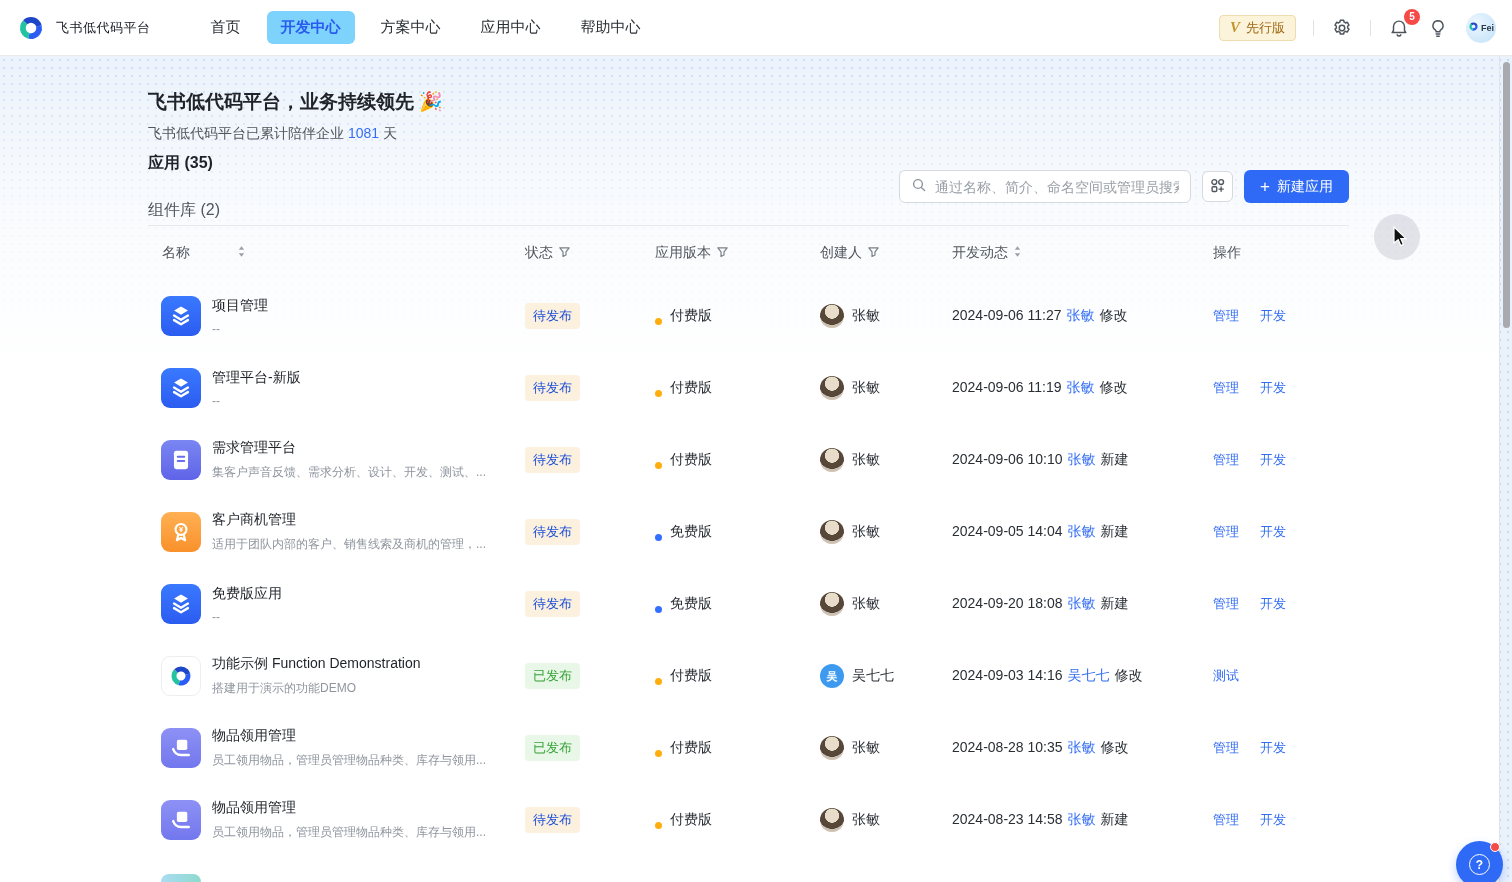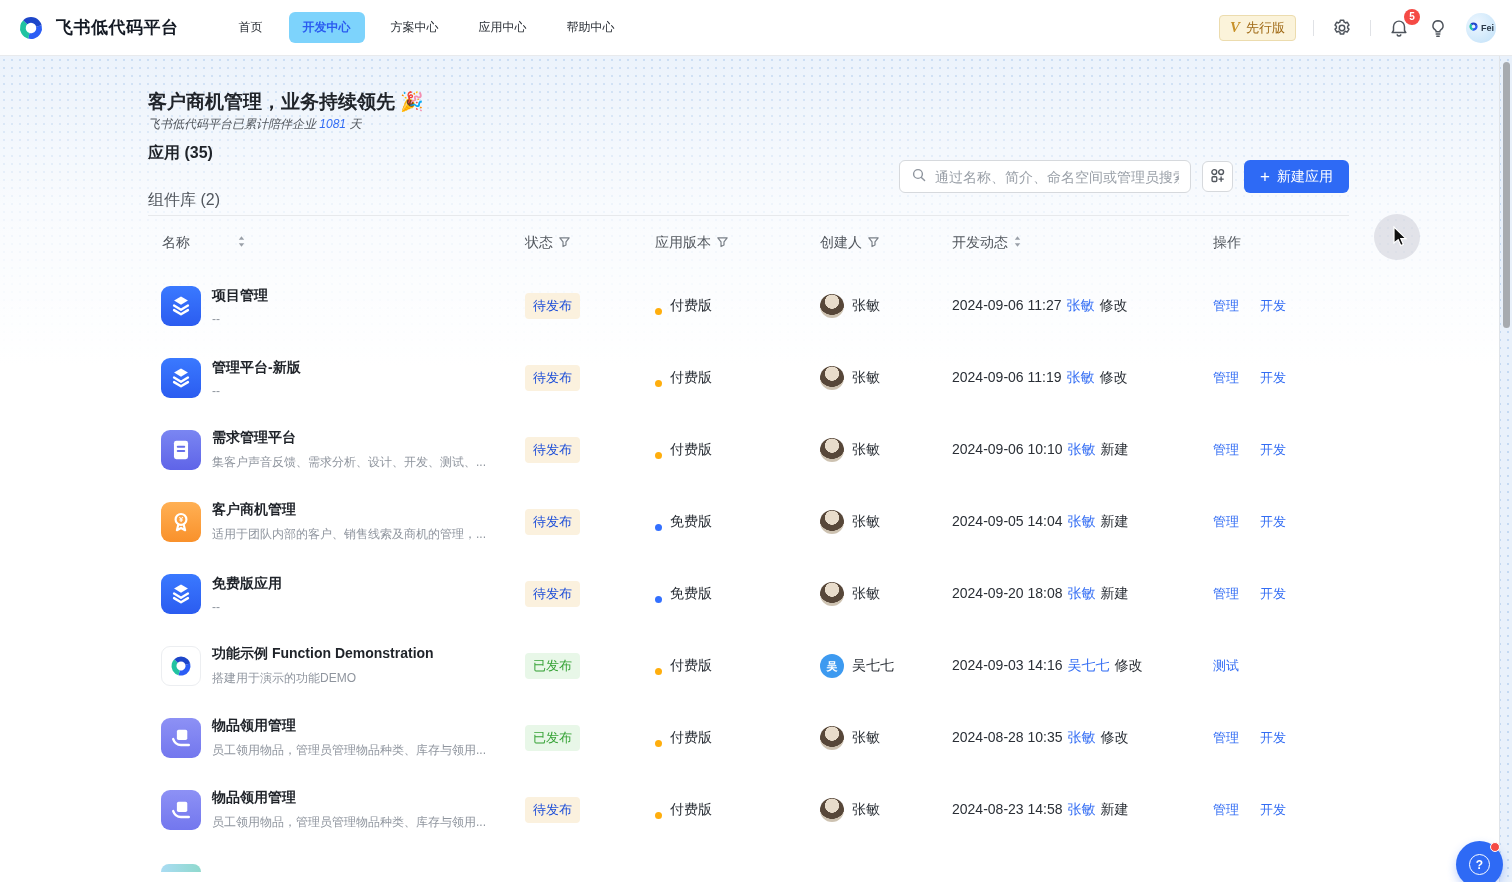--- a/index.html
+++ b/index.html
@@ -9,23 +9,23 @@
     background-color:#e9f1fb;
     background-image:radial-gradient(#c4d9f2 1.1px, rgba(196,217,242,0) 1.3px);
     background-size:8px 8px;
     position:relative;
   }
   
   .navbar { position:absolute; top:0; left:0; width:1512px; height:56px; background:#fff;
     border-bottom:1px solid #e8eaed; display:flex; align-items:center; padding:0 16px; z-index:50; }
   .brand { display:flex; align-items:center; gap:10px; }
   .brand-logo { width:30px; height:30px; }
-  .brand-name { font-size:17px; font-weight:bold; color:#141a24; letter-spacing:.5px; }
+  .brand-name { font-size:13px; font-weight:normal; color:#141a24; letter-spacing:.5px; }
   .nav-items { display:flex; margin-left:46px; gap:12px; }
-  .nav-item { font-size:12px; color:#2a2f36; padding:7px 14px; border-radius:6px; cursor:pointer; white-space:nowrap; }
+  .nav-item { font-size:15px; color:#2a2f36; padding:7px 14px; border-radius:6px; cursor:pointer; white-space:nowrap; }
   .nav-item.active { color:#2a5bf0; background:#7dd3fc; font-weight:600; }
   .nav-right { margin-left:auto; display:flex; align-items:center; gap:17px; }
   .edition-badge { background:#fbf3da; border:1px solid #ecdcae; color:#a06a16; font-size:13px;
     padding:3px 10px; border-radius:4px; display:flex; align-items:center; gap:6px; white-space:nowrap; }
   .edition-v { font-family:"Liberation Serif","DejaVu Serif",serif; font-weight:bold; font-style:italic; color:#c8922a; font-size:15px; }
   .vdiv { width:1px; height:16px; background:#e0e2e6; }
   .icon-btn { width:22px; height:22px; position:relative; cursor:pointer; flex:none; }
   .icon-btn svg { width:22px; height:22px; display:block; }
   .bell-badge { position:absolute; top:-8px; right:-10px; background:#f54a45; color:#fff; font-size:10px;
     min-width:16px; height:16px; border-radius:8px; display:flex; align-items:center; justify-content:center;
@@ -34,21 +34,21 @@
     background:radial-gradient(circle at 35% 35%, #eef7ff, #bfe0f8); display:flex; align-items:center;
     justify-content:center; gap:2px; font-size:9px; font-weight:bold; color:#2b3a4a; cursor:pointer; }
   .nav-avatar svg { width:11px; height:11px; }
 
   
   .sheet { position:absolute; top:56px; left:0; width:1500px; height:826px;
     background:linear-gradient(180deg, rgba(255,255,255,0.12) 0px, rgba(255,255,255,0.72) 150px, #ffffff 310px);
     border-right:1px solid #e0e4e9; }
   .container { width:1201px; margin-left:148px; position:relative; padding-top:33px; }
   .banner-title { font-size:19px; font-weight:700; color:#20242a; }
-  .banner-sub { margin-top:1px; font-size:12px; color:#51565d;font-style:italic; }
+  .banner-sub { margin-top:10px; font-size:14px; color:#51565d; }
   .banner-sub .days { color:#336df4; }
 
   .toolbar { margin-top:27px; display:flex; align-items:center; height:33px; }
   .tabs { display:flex; gap:26px; align-items:baseline;flex-direction:column; }
   .tab { font-size:16px; color:#51565d; cursor:pointer; }
   .tab.active { color:#1f2329; font-weight:700; }
   .toolbar-right { margin-left:auto; display:flex; align-items:center; gap:11px; }
   .search-box { width:292px; height:33px; border:1px solid #d6d9dd; border-radius:6px; background:#fff;
     display:flex; align-items:center; padding:0 11px; gap:8px; }
   .search-box svg { flex:none; }
@@ -69,21 +69,21 @@
   .th:first-child { padding-left:14px;gap:47px; }
   .trow { height:72px; }
   .cell-name { display:flex; align-items:center; gap:11px; padding-left:13px; }
   .appicon { width:40px; height:40px; border-radius:9px; display:flex; align-items:center; justify-content:center; flex:none; }
   .appicon svg { width:26px; height:26px; display:block; }
   .appicon.blue   { background:linear-gradient(180deg,#3a79ff,#2b5cf0); }
   .appicon.indigo { background:linear-gradient(180deg,#7a86f2,#5f64e8); }
   .appicon.orange { background:linear-gradient(180deg,#ffb054,#f9912b); }
   .appicon.white  { background:#fff; border:1px solid #eceef1; }
   .appicon.violet { background:linear-gradient(180deg,#8d91f5,#7377ee); }
-  .ntext .name { font-size:14px; font-weight:700; color:#1f2329; }
+  .ntext .name { font-size:14px; font-weight:400; color:#1f2329; }
   .ntext .desc { font-size:12px; color:#8f959e; margin-top:7px; max-width:300px; white-space:nowrap; overflow:hidden; }
   .status-badge { display:inline-block; font-size:13px; padding:4px 8px; border-radius:4px; }
   .status-badge.pending   { color:#1d4ed8; background:#fbf1de; }
   .status-badge.published { color:#37a337; background:#e8f7e8; }
   .ver { display:flex; align-items:flex-end; gap:8px; font-size:14px; color:#2a2f36; }
   .vdot { width:7px; height:7px; border-radius:50%; flex:none; }
   .vdot.paid { background:#ffae0d; }
   .vdot.free { background:#3370ff; }
   .creator { display:flex; align-items:center; gap:8px; font-size:14px; color:#2a2f36; }
   .avatar { width:24px; height:24px; border-radius:50%; flex:none; display:flex; align-items:center; justify-content:center; overflow:hidden; }
@@ -170,21 +170,21 @@
               <circle cx="12" cy="12" r="6.5" stroke="#1d46c9" stroke-dasharray="13.6 27.2" transform="rotate(225 12 12)"></circle>
             </g>
           </svg></span>
       <span>Fei</span>
     </span>
   </div>
 </header>
 
 <div class="sheet">
   <div class="container">
-    <div class="banner-title">客户商机管理，业务持续领先 🎉</div>
+    <div class="banner-title">飞书低代码平台，业务持续领先 🎉</div>
     <div class="banner-sub"><span>飞书低代码平台已累计陪伴企业 </span><span class="days">1081</span><span> 天</span></div>
 
     <div class="toolbar">
       <div class="tabs">
         <span class="tab active">应用 (35)</span>
         <span class="tab">组件库 (2)</span>
       </div>
       <div class="toolbar-right">
         <div class="search-box">
           <span><svg width="16" height="16" viewBox="0 0 16 16" fill="none" stroke="#8f959e" stroke-width="1.4" stroke-linecap="round">

